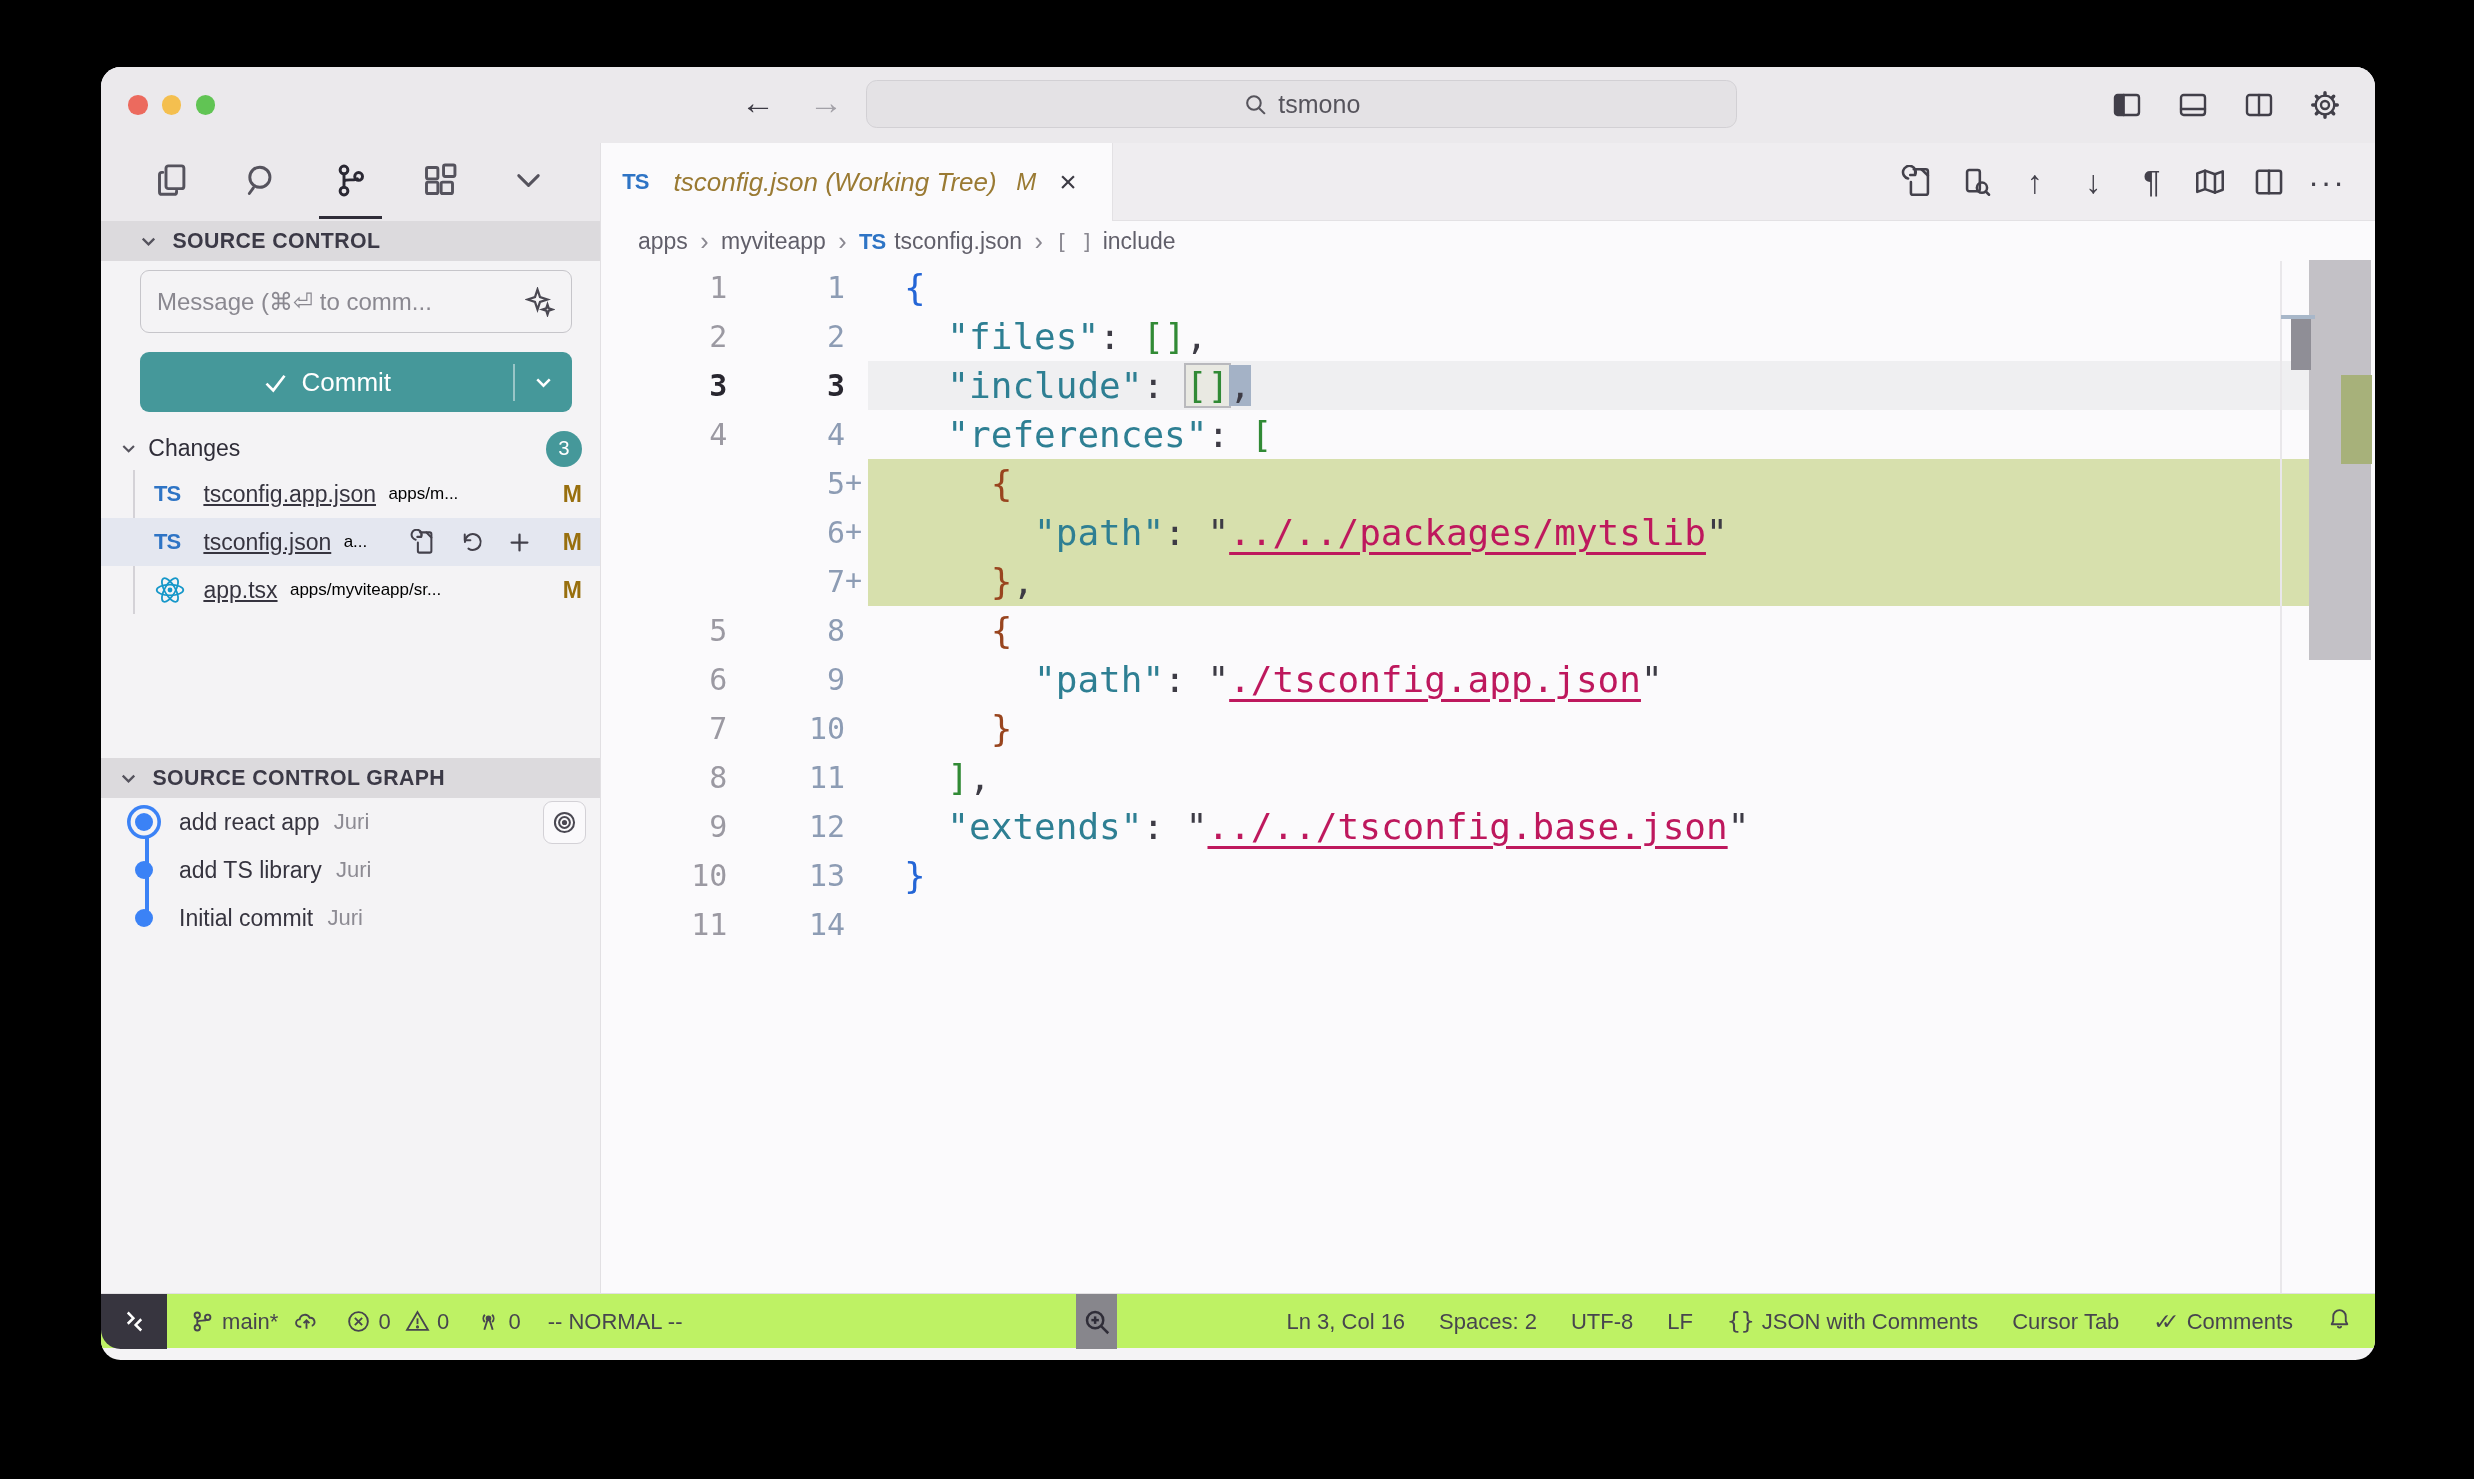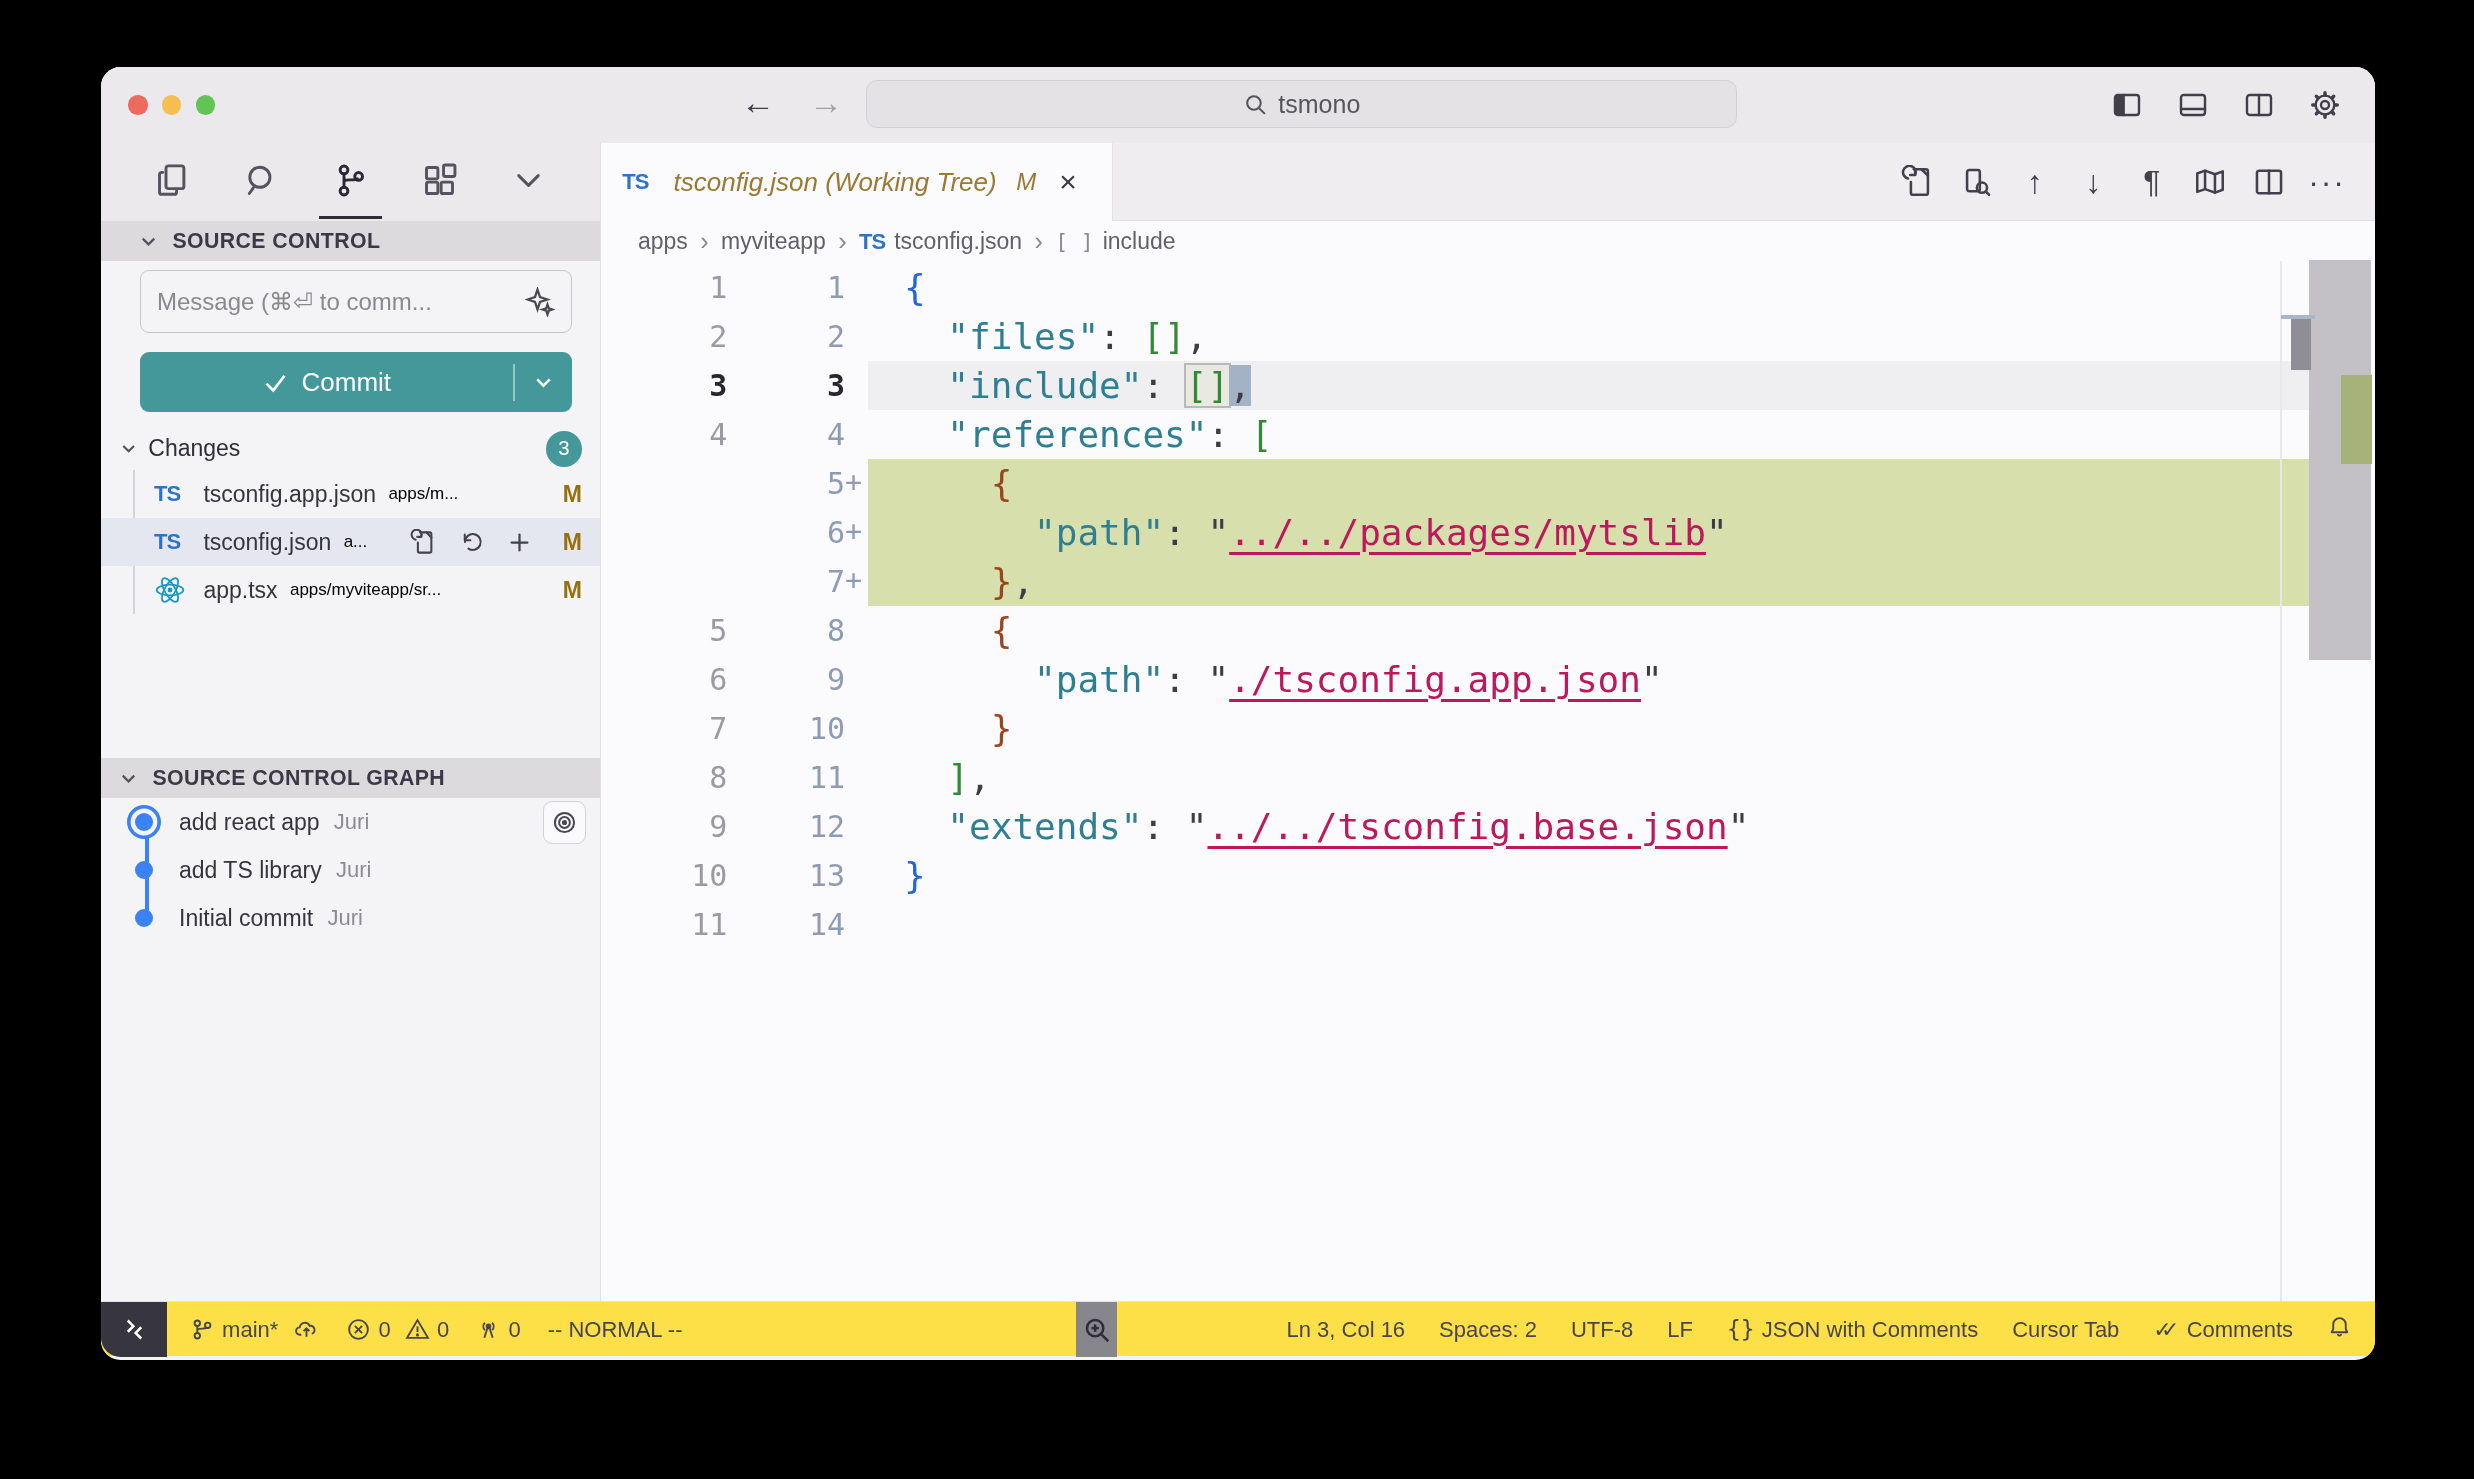--- a/index.html
+++ b/index.html
@@ -65,21 +65,21 @@
   .badge { margin-left:auto; min-width:36px; height:36px; border-radius:18px; background:#45989a;
            color:#fff; font-size:20.4px; display:flex; align-items:center; justify-content:center; }
 
   .tree-rows { position:absolute; left:0; top:327px; width:100%; }
   .guide { position:absolute; left:32px; top:327px; width:1.8px; height:144px; background:#d4d2d7; }
   .tree-row { height:48px; display:flex; align-items:center; padding:0 18px 0 53px; gap:12.4px; }
   .tree-row.selected { background:#e4e7f0; }
   .file-icon { width:37px; flex:none; display:flex; align-items:center; }
   .ts-badge { color:#2e74c5; font-weight:700; font-size:22px; font-style:normal; letter-spacing:-0.9px; }
   .file-icon svg.react { width:32px; height:32px; color:#1597c9; }
-  .file-name { font-size:23px; color:#36343f; white-space:nowrap; }
+  .file-name { font-size:23px; color:#36343f; white-space:nowrap;text-decoration:underline; }
   .file-desc { font-size:17px; color:#000000; white-space:nowrap; overflow:hidden; }
   .row-actions { margin-left:auto; display:flex; gap:18px; color:#43414b; }
   .row-actions .ricn { width:30px; height:30px; display:flex; align-items:center; justify-content:center; }
   .row-actions svg { width:27px; height:27px; }
   .file-status { margin-left:16px; font-size:23px; font-weight:600; color:#986f0e; flex:none; }
   .tree-row:not(.selected) .file-status { margin-left:auto; }
 
   .graph-head { top:615px; }
   .graph-rows { position:absolute; left:0; top:655px; width:100%; }
   .graph-line { position:absolute; left:44px; top:679px; width:3.6px; height:98px; background:#3b82f6; }
@@ -133,21 +133,21 @@
   .tk-box{ outline:2.7px solid #b9b9bd; outline-offset:0px; background:#e9e9e2; }
   .tk-cursor{ background:#a4b2c6; }
 
   .vline { position:absolute; left:1679px; top:118px; bottom:0; width:1.8px; background:#e9e7ea; }
   .sb-slider { position:absolute; left:1708px; top:117px; width:62px; height:400px; background:#c3c1c6; }
   .ov-cur-line { position:absolute; left:1680px; top:172px; width:34px; height:4.4px; background:#a8b7c9; }
   .ov-cur-block{ position:absolute; left:1690px; top:176px; width:19.6px; height:51px; background:#8f8e96; }
   .ov-add { position:absolute; left:1740px; top:232px; width:31px; height:89px; background:#a7b17a; }
 
   
-  .statusbar { position:absolute; left:0; bottom:4px; width:100%; height:55px; background:#fde047;
+  .statusbar { position:absolute; left:0; bottom:12px; width:100%; height:55px; background:#bef264;
                border-top:0.9px solid #e2e0e3; font-size:22px; color:#47454e; }
   .remote { position:absolute; left:0; top:0; width:66px; height:55px; background:#37353f;
             border-radius:0 0 0 19.6px; display:flex; align-items:center; justify-content:center; color:#fff; }
   .remote svg { width:27px; height:27px; }
   .sb-left { position:absolute; left:89px; top:0; height:55px; display:flex; align-items:center; gap:27px; }
   .sb-item { display:flex; align-items:center; gap:7.1px; white-space:nowrap; }
   .sb-item svg { width:25px; height:25px; }
   .zoombox { position:absolute; left:975px; top:0; width:41px; height:55px; background:#87868c;
              display:flex; align-items:center; justify-content:center; color:#2f2d38; }
   .zoombox svg { width:30px; height:30px; }

